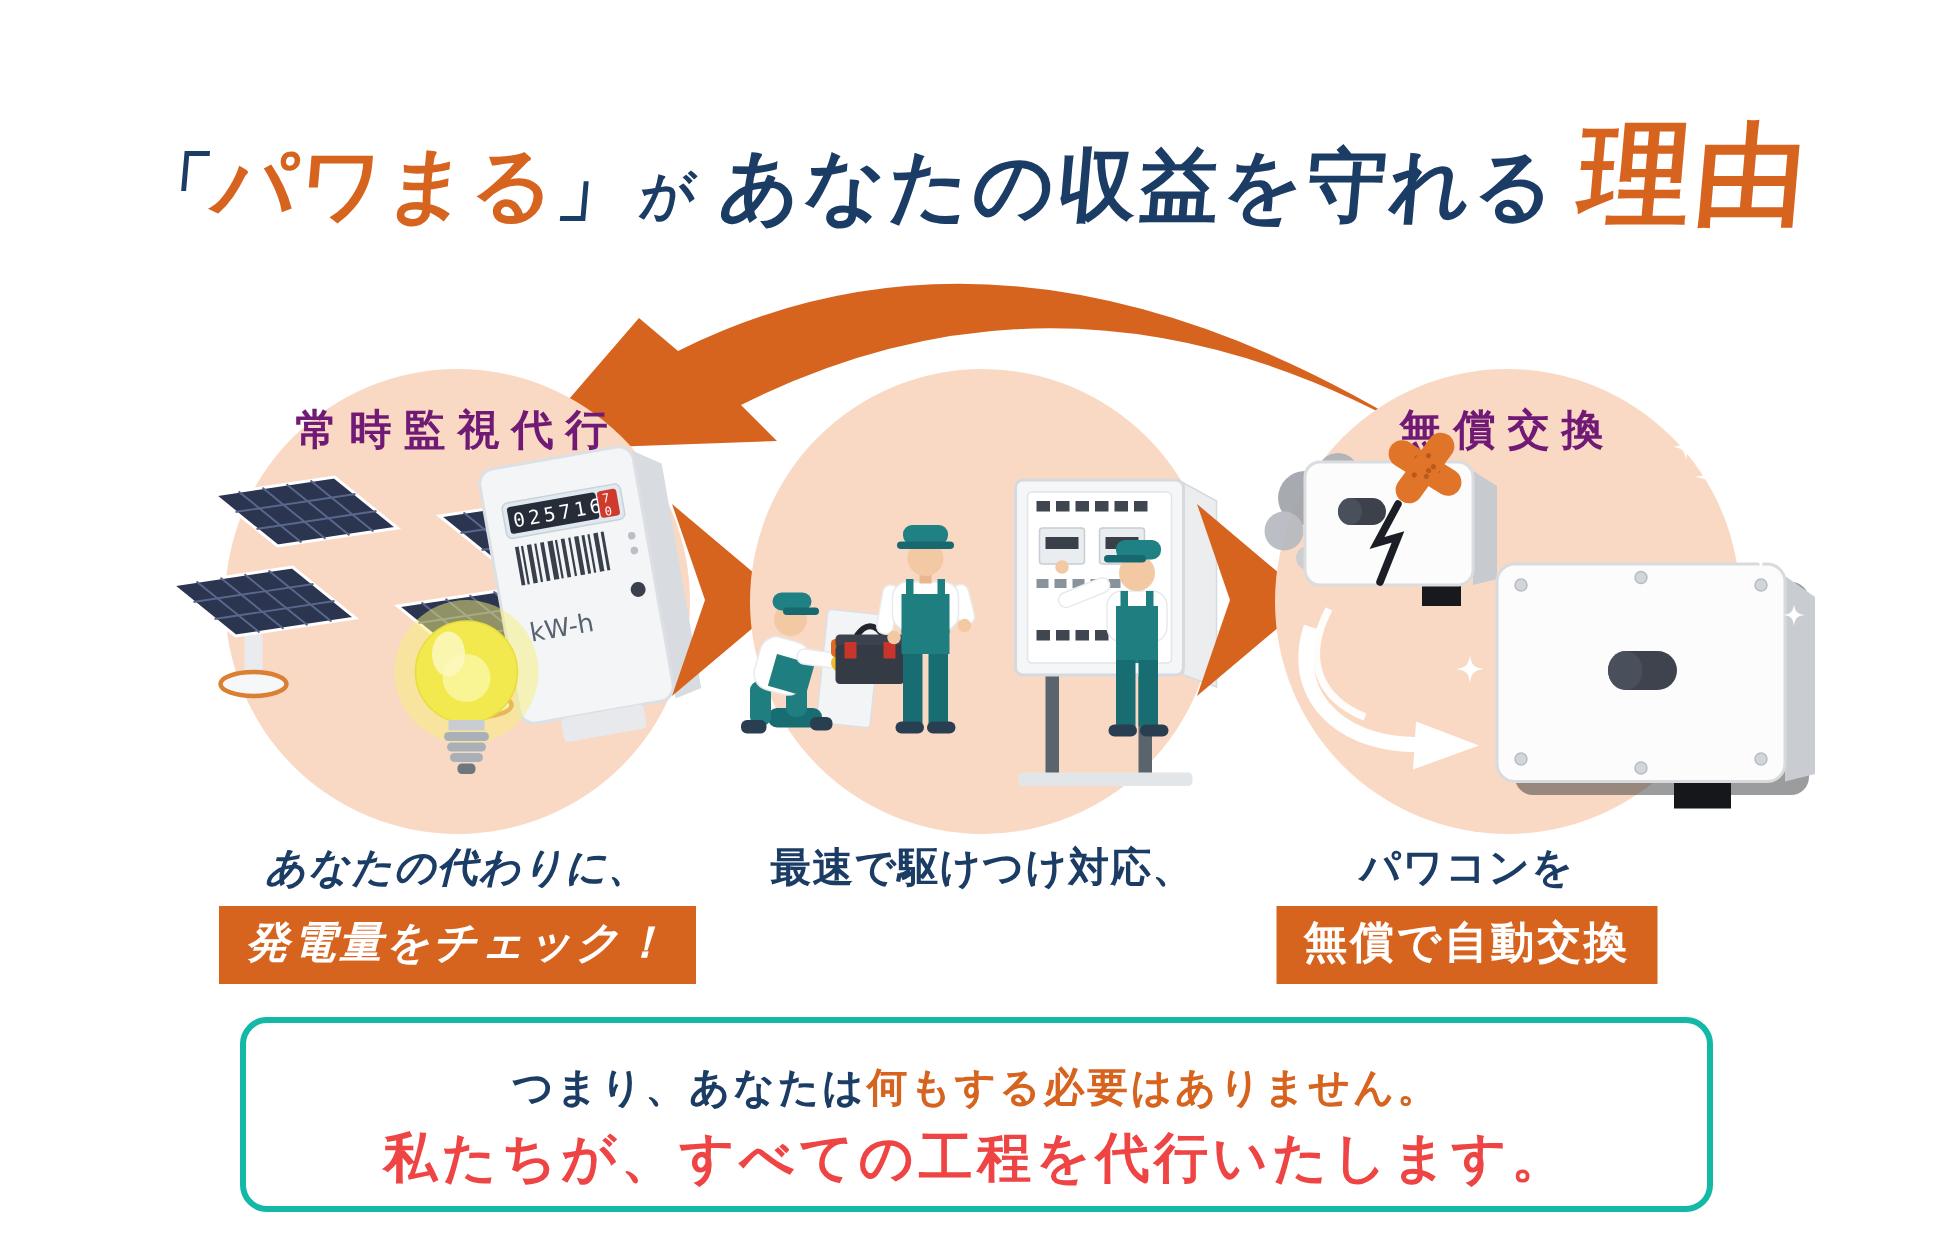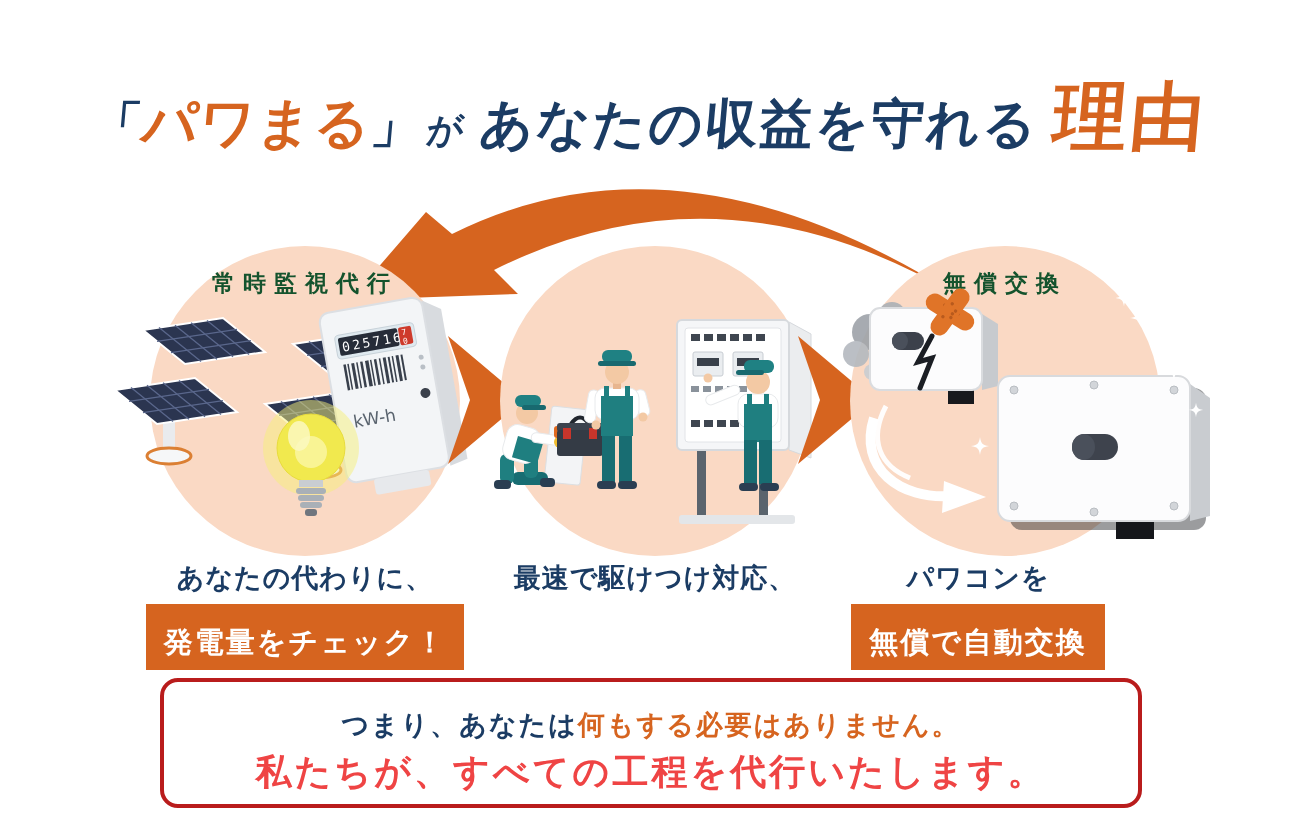--- a/index.html
+++ b/index.html
@@ -17,42 +17,42 @@
   .t-ga{font-size:36px;color:#1B3C64;margin:0 16px 0 6px;}
   .t-main{font-size:53px;letter-spacing:2px;}
   .t-emph{font-size:74px;color:#D6641F;margin-left:14px;letter-spacing:3px;}
   
   .loop-arrow{position:absolute;left:330px;top:148px;width:650px;height:170px;}
   
   .step-circle{position:absolute;top:246px;width:310px;height:310px;border-radius:50%;background:#FAD9C4;}
   .c1{left:150px;}.c2{left:500px;}.c3{left:850px;}
   .step-label{
     position:absolute;top:22px;left:0;width:100%;text-align:center;
-    color:#14532d;font-size:23px;font-weight:bold;letter-spacing:8px;white-space:nowrap;
+    color:#701a75;font-size:28px;font-weight:bold;letter-spacing:8px;white-space:nowrap;
   }
   .illus{position:absolute;overflow:visible;}
   .illus1{left:-35px;top:52px;width:360px;height:250px;}
   .illus2{left:-8px;top:56px;width:330px;height:240px;}
   .illus3{left:-22px;top:42px;width:380px;height:260px;}
   
   .chev{position:absolute;top:330px;width:80px;height:140px;}
   .chev1{left:448px;}
   .chev2{left:798px;}
   
   .caption{position:absolute;top:560px;width:360px;text-align:center;}
-  .cap1{left:125px;}.cap2{left:475px;}.cap3{left:798px;}
+  .cap1{left:125px;font-style:italic;}.cap2{left:475px;}.cap3{left:798px;}
   .cap-intro{color:#1B3C64;font-size:27px;font-weight:bold;letter-spacing:1px;white-space:nowrap;}
   .cap-hl{
     display:inline-block;margin-top:8px;background:#D6641F;color:#ffffff;
-    font-size:29px;font-weight:bold;letter-spacing:2px;padding:19px 18px 7px;white-space:nowrap;
+    font-size:29px;font-weight:bold;letter-spacing:2px;padding:5px 18px 7px;white-space:nowrap;
   }
   
   .summary{
     position:absolute;left:160px;top:678px;width:982px;height:130px;box-sizing:border-box;
-    background:#ffffff;border:4px solid #b91c1c;border-radius:18px;text-align:center;padding-top:25px;
+    background:#ffffff;border:4px solid #14b8a6;border-radius:18px;text-align:center;padding-top:25px;
   }
   .sum-l1{font-size:27px;font-weight:bold;letter-spacing:2px;white-space:nowrap;}
   .sum-plain{color:#1B3C64;}
   .sum-hl{color:#D6641F;}
   .sum-l2{margin-top:5px;font-size:36px;font-weight:bold;color:#ef4444;letter-spacing:3px;white-space:nowrap;}
   .mono{font-family:"DejaVu Sans Mono",monospace;}
 </style>
 </head>
 <body>
 

